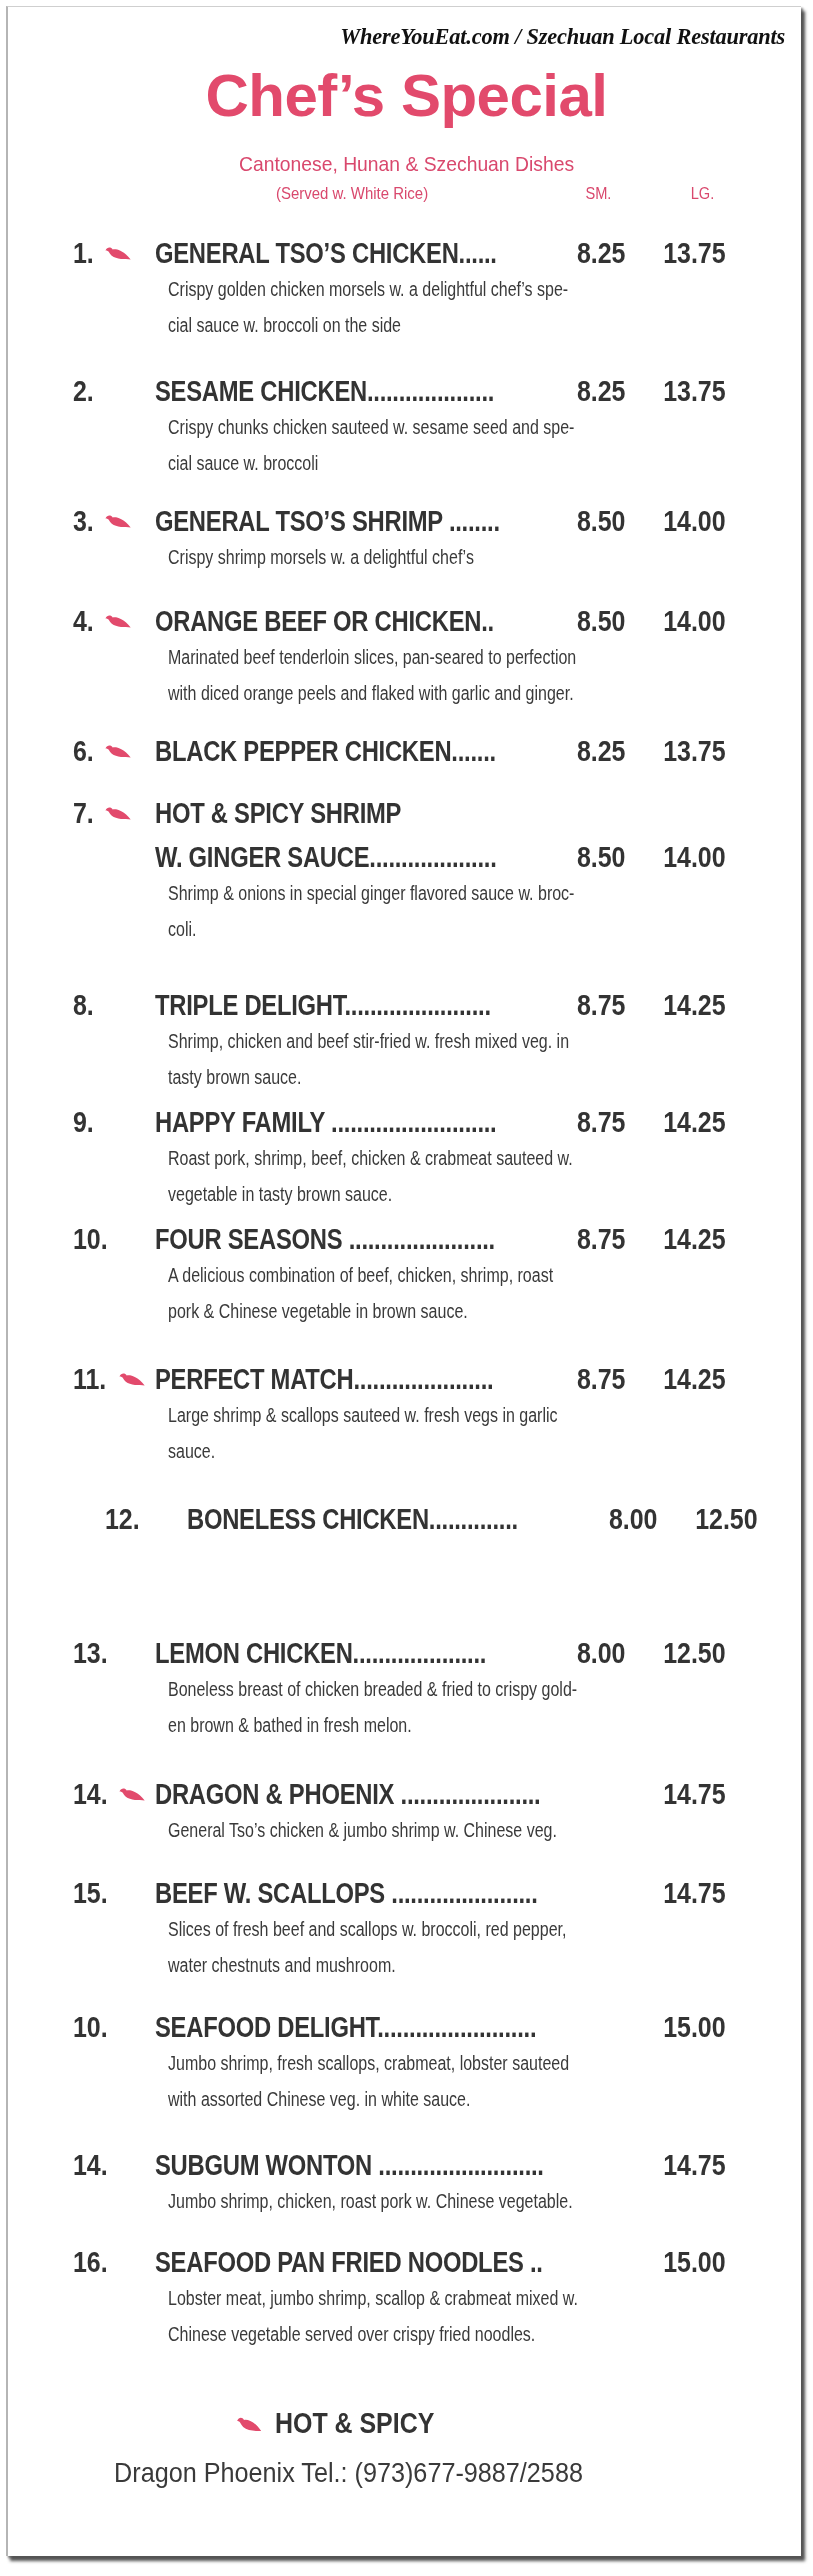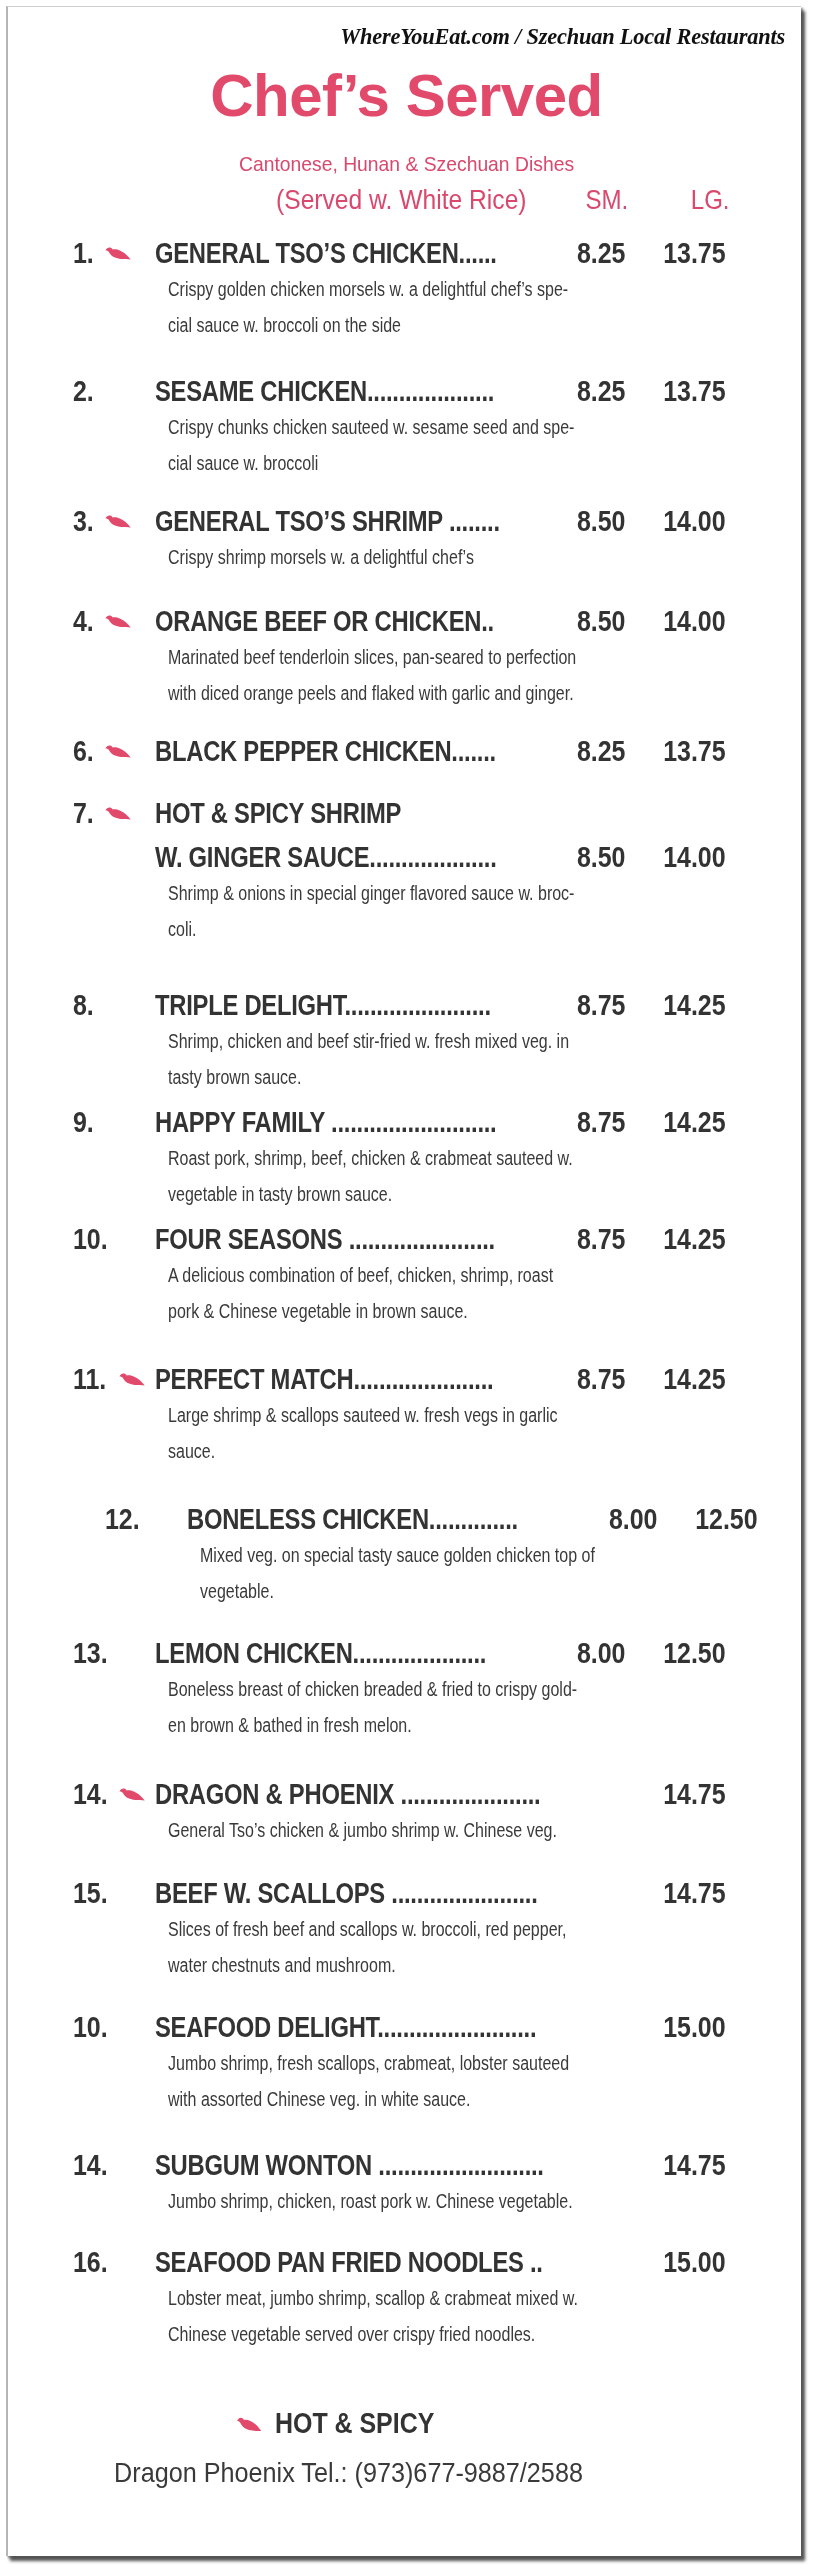--- a/index.html
+++ b/index.html
@@ -20,21 +20,21 @@
   .title {
     position: absolute; left: 0; width: 813px; top: 66px; text-align: center;
     font-family: "Liberation Sans", sans-serif; font-weight: bold; font-size: 60px;
     color: #e24a6c; letter-spacing: -0.5px; line-height: 1;
   }
   .subtitle {
     position: absolute; left: 0; width: 813px; top: 152px; text-align: center;
     font-size: 21px; color: #d9486d; transform: scaleX(0.92);
   }
   .colhead {
-    position: absolute; top: 184px; height: 26px; font-size: 28px; color: #d9486d;
+    position: absolute; top: 184px; height: 26px; font-size: 17px; color: #d9486d;
   }
   .colhead .served { position: absolute; left: 276px; white-space: nowrap; transform-origin: left; transform: scaleX(0.88); }
   .colhead .sm { position: absolute; left: 579px; }
   .colhead .lg { position: absolute; left: 685px; }
 
   .item { position: absolute; left: 0; width: 813px; }
   .row {
     position: relative; height: 34px; font-weight: bold; font-size: 29px; color: #333;
     line-height: 34px; white-space: nowrap;
   }
@@ -61,21 +61,21 @@
   }
   .footer-tel span { display: inline-block; transform: scaleX(0.9); }
 </style>
 </head>
 <body>
 
 <div class="card"></div>
 
 <div class="watermark">WhereYouEat.com / Szechuan Local Restaurants</div>
 
-<div class="title">Chef’s Served</div>
+<div class="title">Chef’s Special</div>
 <div class="subtitle">Cantonese, Hunan &amp; Szechuan Dishes</div>
 <div class="colhead" style="left:0;width:813px;">
   <span class="served">(Served w. White Rice)</span>
   <span class="sm">SM.</span>
   <span class="lg">LG.</span>
 </div>
 
 <div id="menu-list">
     <div class="item" style="top: 236px;">
       <div class="row">
@@ -224,24 +224,20 @@
         <span>Large shrimp &amp; scallops sauteed w. fresh vegs in garlic</span>
         <span>sauce.</span>
       </div>
     </div>
     <div class="item" style="top: 1502px; padding-left: 32px;">
       <div class="row">
         <span class="num">12.</span>
         <span class="name">BONELESS CHICKEN..............</span>
         <span class="sm">8.00</span>
         <span class="lg">12.50</span>
-      </div>
-      <div class="desc">
-        <span>Mixed veg. on special tasty sauce golden chicken top of</span>
-        <span>vegetable.</span>
       </div>
     </div>
     <div class="item" style="top: 1636px;">
       <div class="row">
         <span class="num">13.</span>
         <span class="name">LEMON CHICKEN.....................</span>
         <span class="sm">8.00</span>
         <span class="lg">12.50</span>
       </div>
       <div class="desc">

